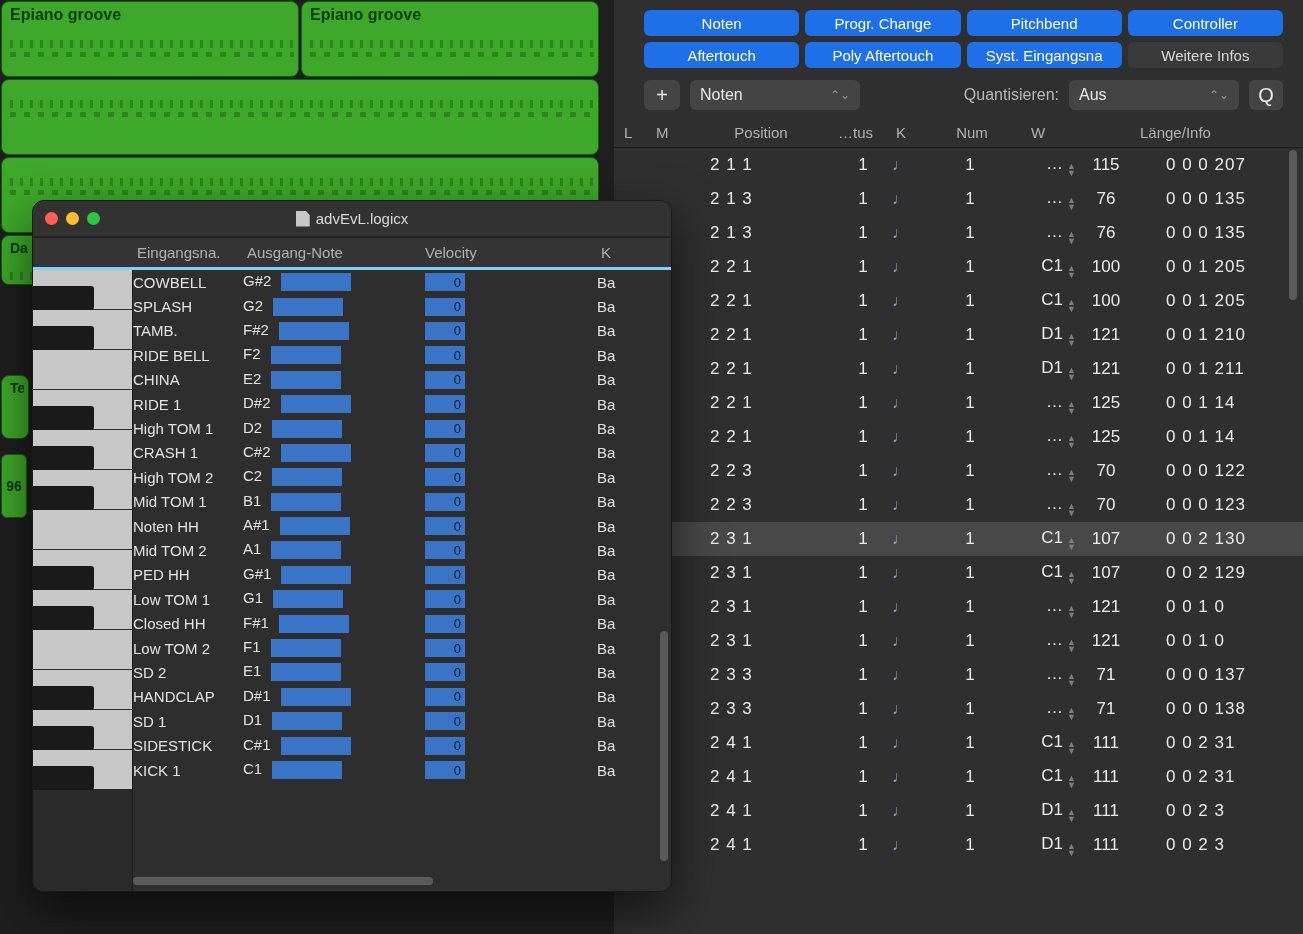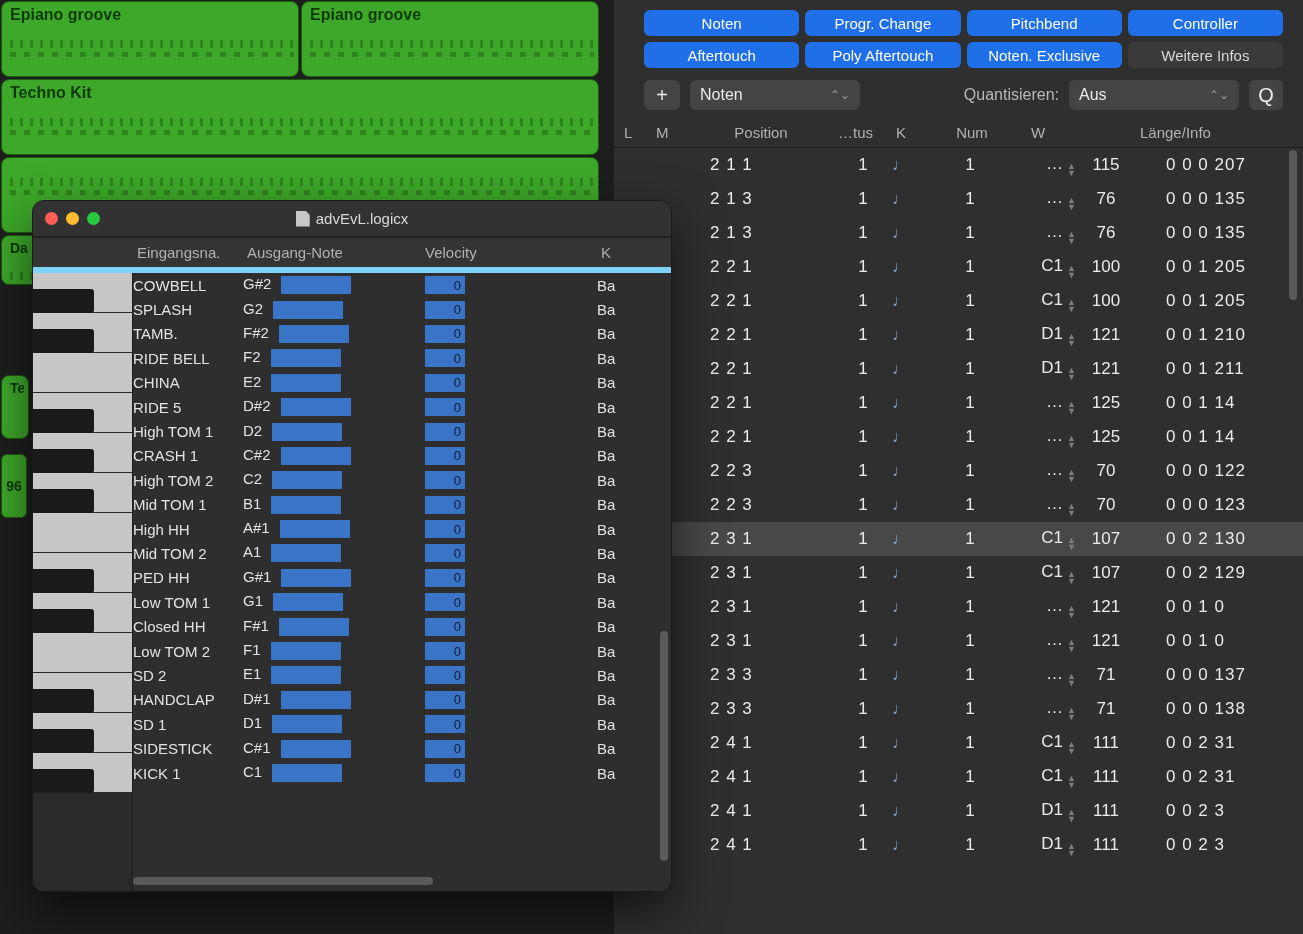--- a/index.html
+++ b/index.html
@@ -128,21 +128,21 @@
   .menu-btn {
     height:32px; padding:0 14px; background:#474747; border-radius:6px;
     display:inline-flex; align-items:center; gap:10px; color:#e1e1e1; font-size:16px;
     cursor:pointer;
   }
 
   .map-header {
     display:grid;
     grid-template-columns: 100px 110px 178px 176px 60px 16px;
     padding:6px 0 6px 0; color:#b1b1b1; font-size:15px;
-    border-top:1px solid #212121; border-bottom:6px solid #7dd3fc;
+    border-top:1px solid #212121; border-bottom:3px solid #7dd3fc;
     background:#343434;
   }
   .map-header > div { padding-left:4px; }
 
   .map-body {
     flex:1; overflow:hidden; display:grid;
     grid-template-columns: 100px 1fr;
     position:relative;
     background:#2e2e2e;
   }
@@ -183,21 +183,20 @@
 <div class="tracks">
   <div class="track-region row1">
     <div class="title">Epiano groove</div>
     <div class="midi"></div>
   </div>
   <div class="track-region row1b">
     <div class="title">Epiano groove</div>
     <div class="midi"></div>
   </div>
   <div class="track-region row2">
-    <div class="title">Techno Kit</div>
     <div class="midi"></div>
   </div>
   <div class="track-region row3">
     <div class="midi"></div>
   </div>
   <div class="track-region row4">
     <div class="tiny-label">Da</div>
     <div class="midi"></div>
   </div>
   <div class="track-region row5">
@@ -212,21 +211,21 @@
 
   <div class="btn-row" id="tabs1">
       <div class="pill">Noten</div>
       <div class="pill">Progr. Change</div>
       <div class="pill">Pitchbend</div>
       <div class="pill">Controller</div>
     </div>
   <div class="btn-row" id="tabs2">
       <div class="pill">Aftertouch</div>
       <div class="pill">Poly Aftertouch</div>
-      <div class="pill">Noten. Exclusive</div>
+      <div class="pill">Syst. Eingangsna</div>
       <div class="pill dark">Weitere Infos</div>
     </div>
 
   <div class="filter-row">
     <div class="icon-btn">
       <span>+</span>
     </div>
     <div class="select-field" style="width:170px">
       <span>Noten</span>
       <span class="caret">⌃⌄</span>
@@ -667,21 +666,21 @@
         <div class="map-row">
           <div>CHINA</div>
           <div>E2<div class="bar-cell" style="display:inline-block;width:90px;vertical-align:middle;margin-left:6px"><div class="bar" style="width:70px"></div></div></div>
           <div class="bar-cell">
             <div class="bar" style="width:40px">0</div>
           </div>
           <div>Ba</div>
           <div></div>
         </div>
         <div class="map-row">
-          <div>RIDE 5</div>
+          <div>RIDE 1</div>
           <div>D#2<div class="bar-cell" style="display:inline-block;width:90px;vertical-align:middle;margin-left:6px"><div class="bar" style="width:70px"></div></div></div>
           <div class="bar-cell">
             <div class="bar" style="width:40px">0</div>
           </div>
           <div>Ba</div>
           <div></div>
         </div>
         <div class="map-row">
           <div>High TOM 1</div>
           <div>D2<div class="bar-cell" style="display:inline-block;width:90px;vertical-align:middle;margin-left:6px"><div class="bar" style="width:70px"></div></div></div>
@@ -712,21 +711,21 @@
         <div class="map-row">
           <div>Mid TOM 1</div>
           <div>B1<div class="bar-cell" style="display:inline-block;width:90px;vertical-align:middle;margin-left:6px"><div class="bar" style="width:70px"></div></div></div>
           <div class="bar-cell">
             <div class="bar" style="width:40px">0</div>
           </div>
           <div>Ba</div>
           <div></div>
         </div>
         <div class="map-row">
-          <div>High HH</div>
+          <div>Noten HH</div>
           <div>A#1<div class="bar-cell" style="display:inline-block;width:90px;vertical-align:middle;margin-left:6px"><div class="bar" style="width:70px"></div></div></div>
           <div class="bar-cell">
             <div class="bar" style="width:40px">0</div>
           </div>
           <div>Ba</div>
           <div></div>
         </div>
         <div class="map-row">
           <div>Mid TOM 2</div>
           <div>A1<div class="bar-cell" style="display:inline-block;width:90px;vertical-align:middle;margin-left:6px"><div class="bar" style="width:70px"></div></div></div>

